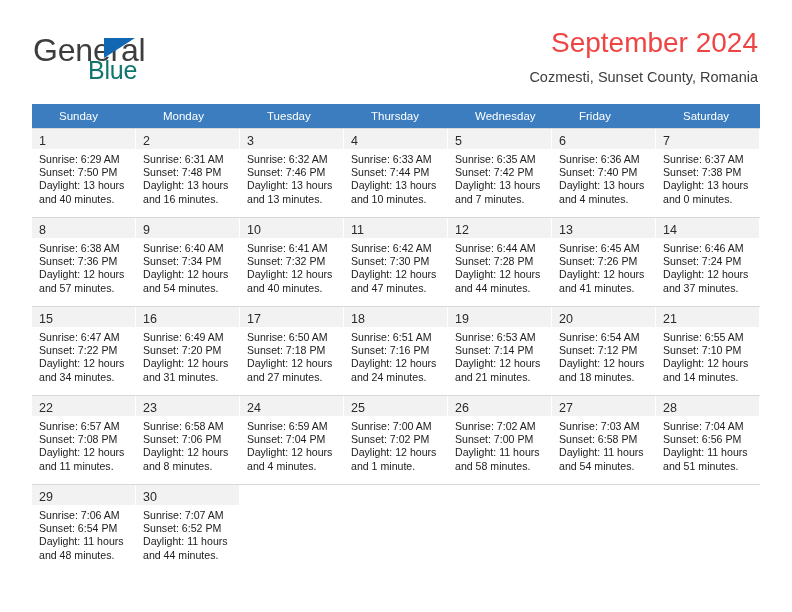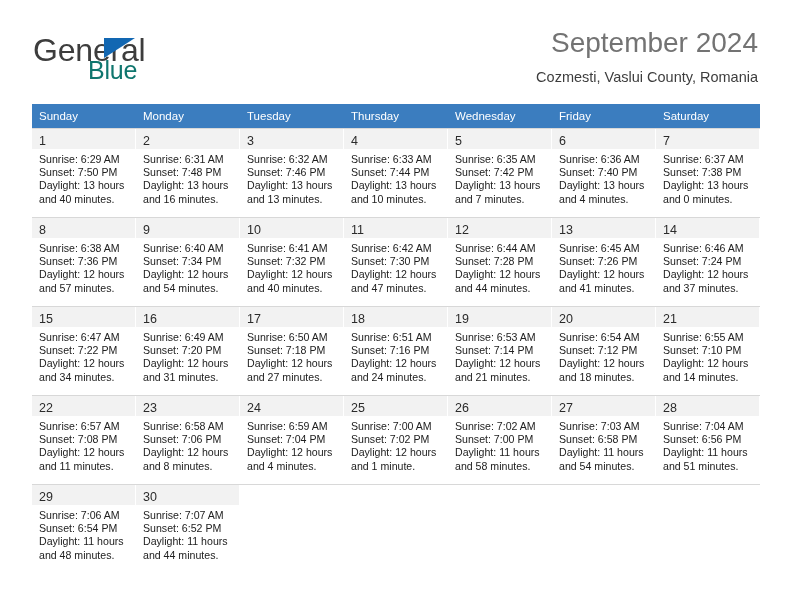--- a/index.html
+++ b/index.html
@@ -64,21 +64,21 @@
     font-family: "Liberation Sans", sans-serif;
   }
   .title-block {
     position: absolute;
     right: 34px;
     top: 26px;
     text-align: right;
   }
   .month-title {
     font-size: 28px;
-    color: #737373;
+    color: #ef4444;
     font-weight: normal;
     line-height: 34px;
     white-space: nowrap;
   }
   .location {
     font-size: 14.5px;
     color: #3d3d3d;
     line-height: 22px;
     margin-top: 6px;
     white-space: nowrap;
@@ -96,20 +96,21 @@
     background: #3b7dbf;
   }
   .weekday-cell {
     width: 104px;
     box-sizing: border-box;
     padding: 5px 0 5px 7px;
     color: #ffffff;
     font-size: 11.5px;
     line-height: 14px;
     white-space: nowrap;
+    margin-left: 20px;
   }
   .week-row {
     display: flex;
     border-top: 1px solid #d8d8d8;
   }
   .week-row:first-of-type {
     border-top: none;
   }
   .day-cell {
     width: 104px;
@@ -151,21 +152,21 @@
   <div class="top">
 
     <div class="brand">
       <span class="brand-general">General</span>
       <span class="brand-triangle"></span>
       <span class="brand-blue">Blue</span>
     </div>
 
     <div class="title-block">
       <div class="month-title">September 2024</div>
-      <div class="location">Cozmesti, Vaslui County, Romania</div>
+      <div class="location">Cozmesti, Sunset County, Romania</div>
     </div>
 
   </div>
 
   <div class="calendar">
 
     <div class="weekday-row">
       <div class="weekday-cell">Sunday</div>
       <div class="weekday-cell">Monday</div>
       <div class="weekday-cell">Tuesday</div>

